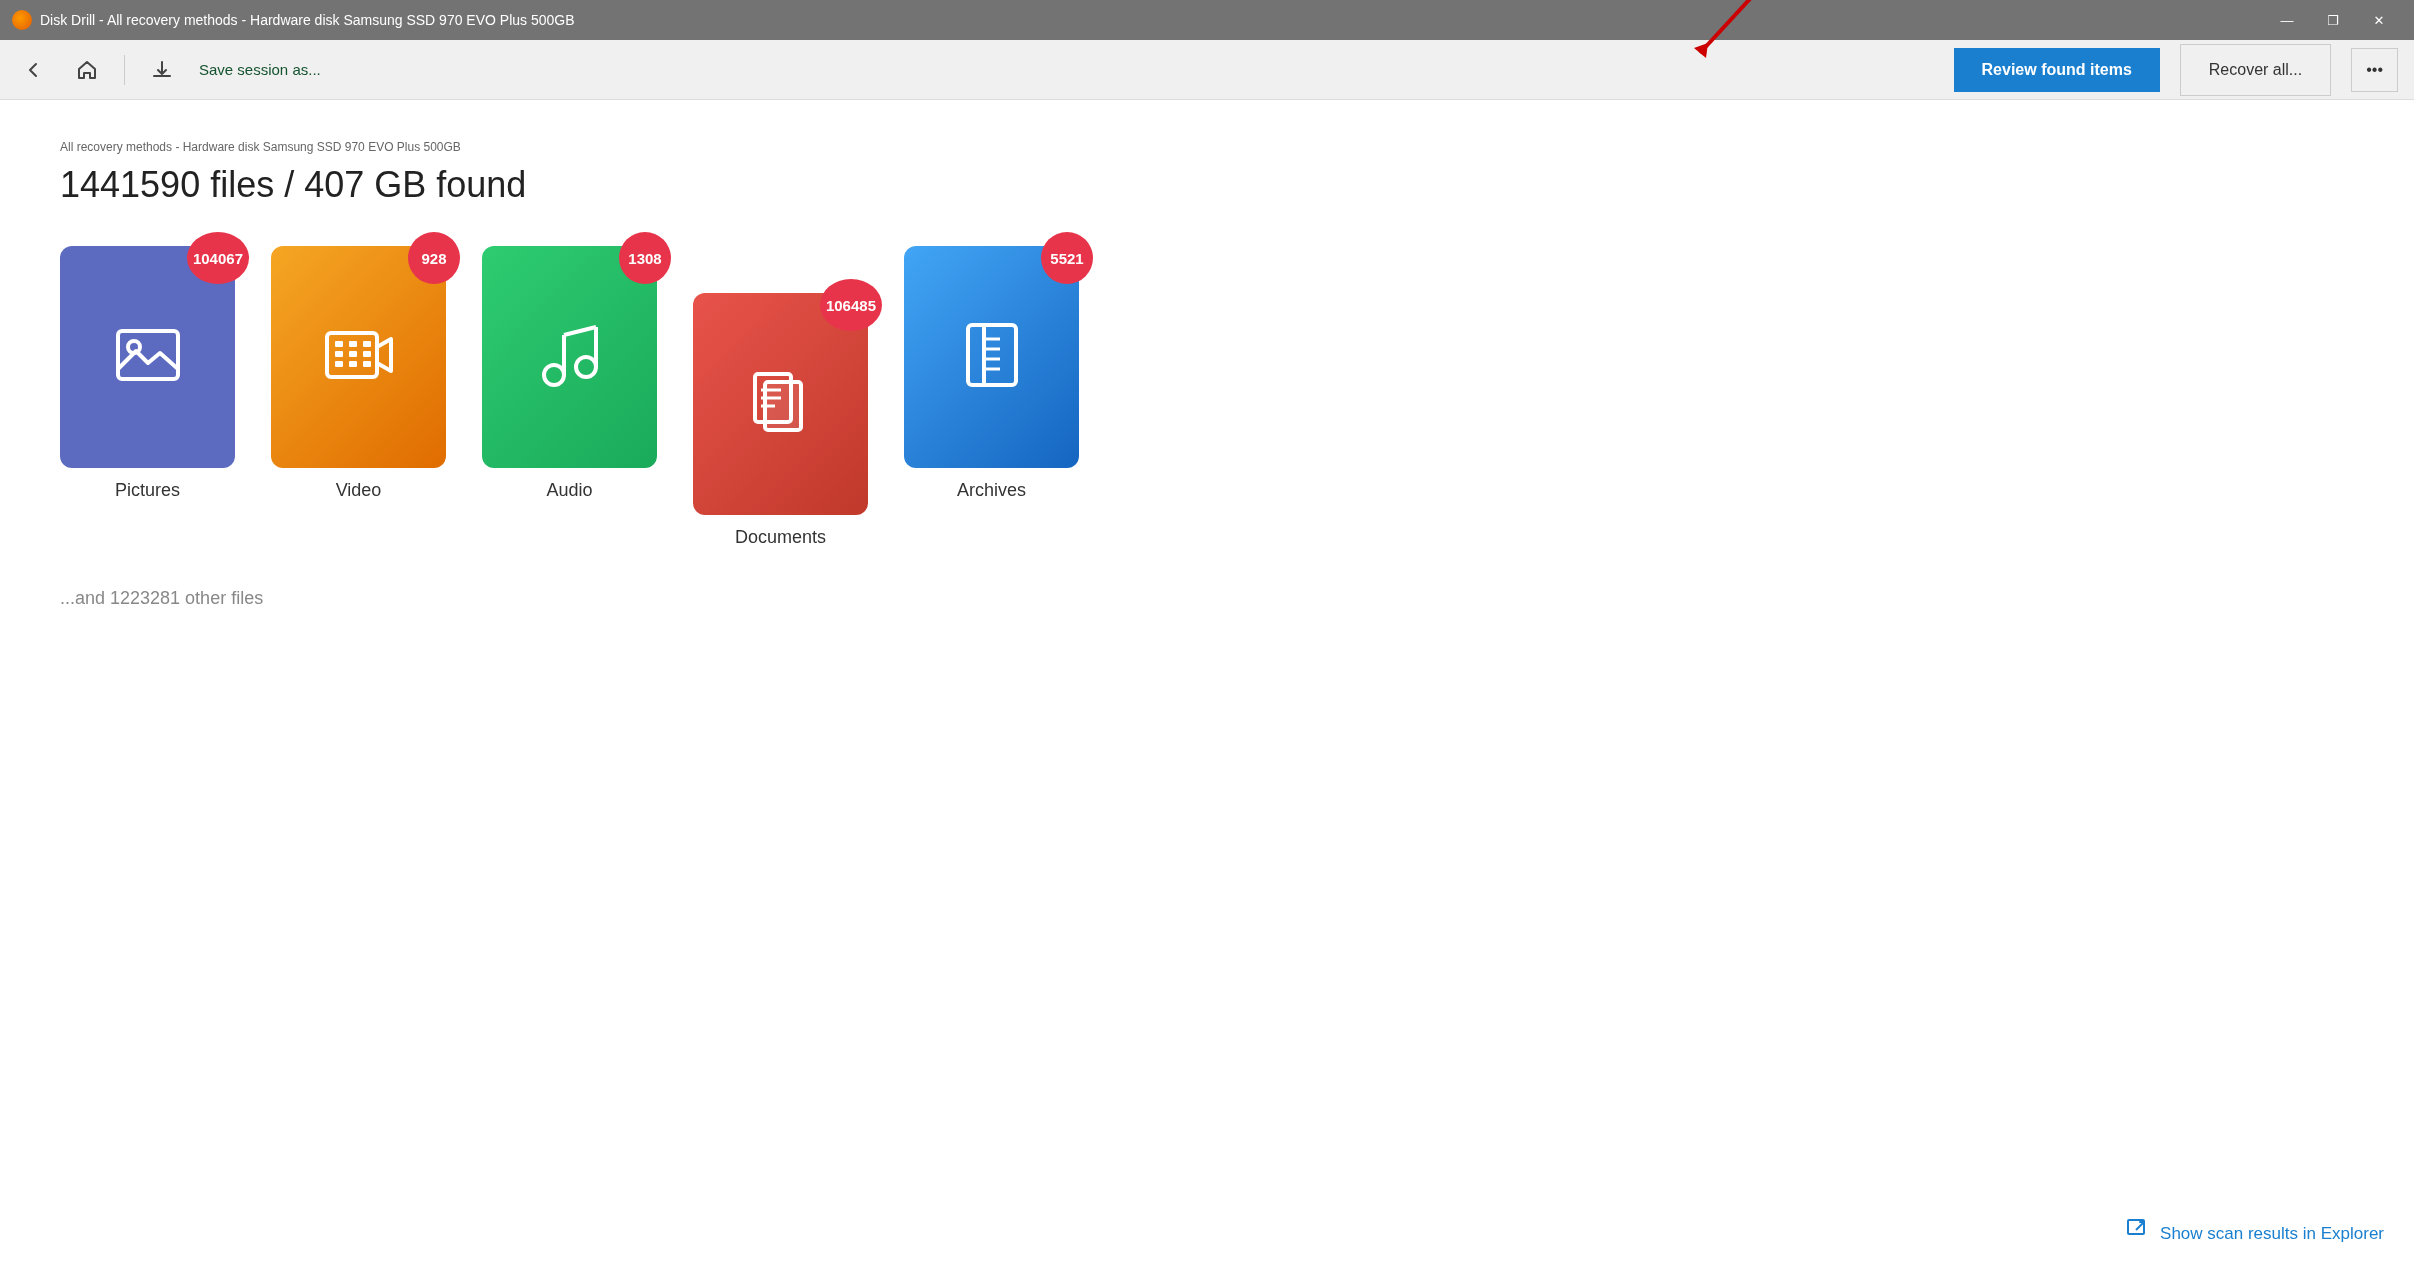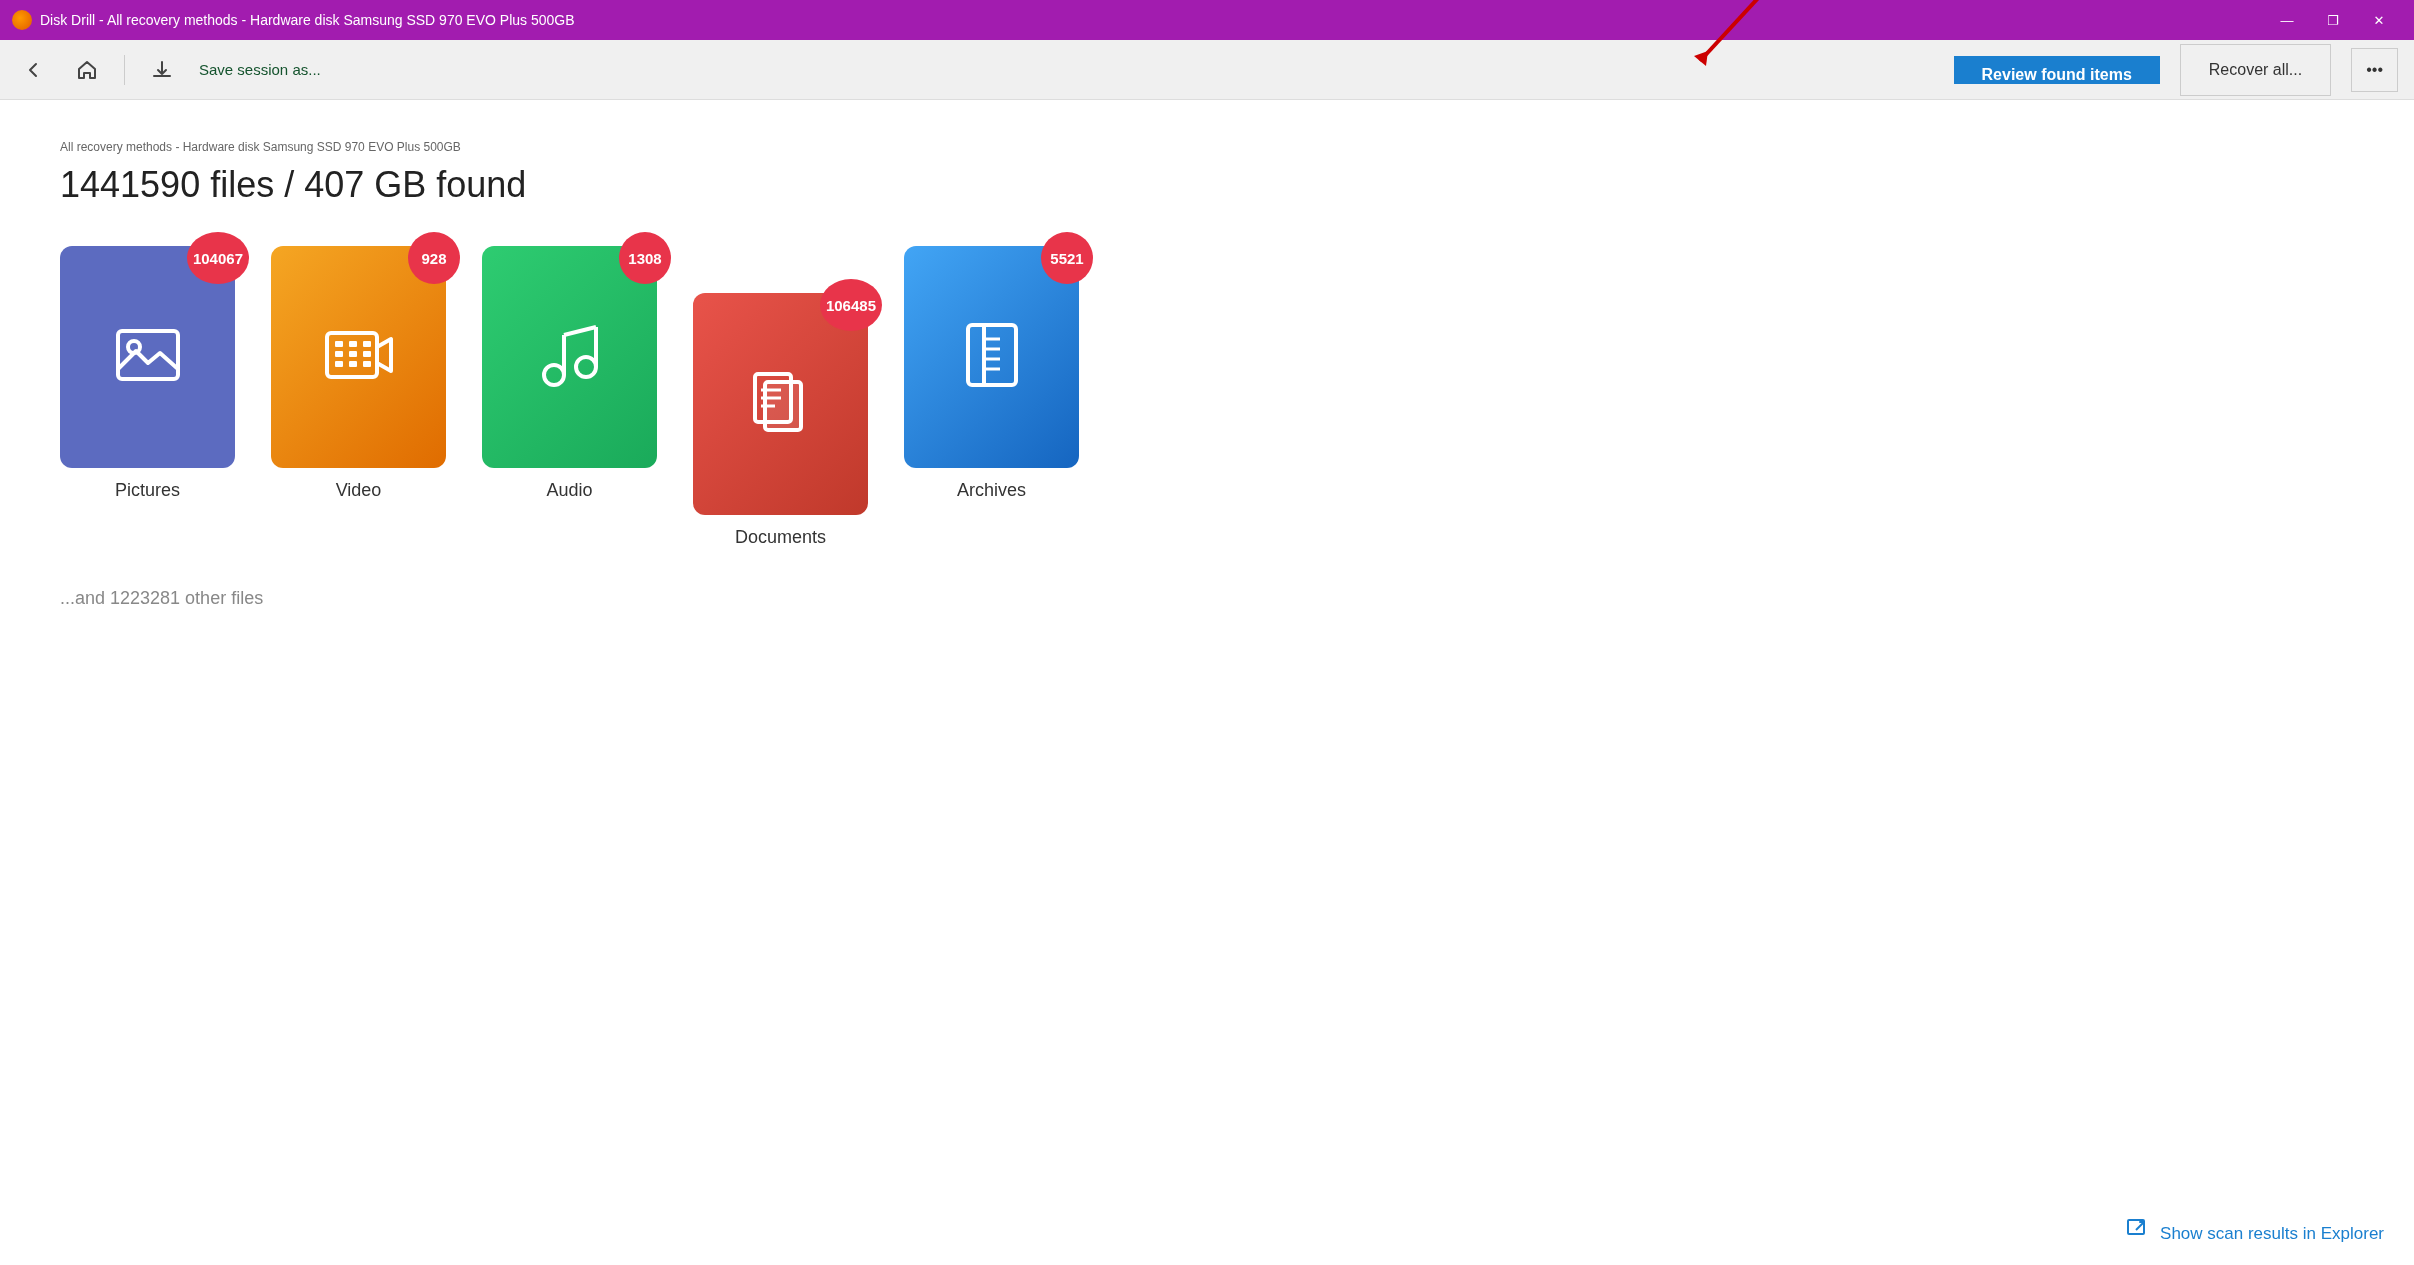--- a/index.html
+++ b/index.html
@@ -1,20 +1,20 @@
 <!DOCTYPE html>
 <html><head>
   <meta charset="utf-8">
   <style>
     * { margin: 0; padding: 0; box-sizing: border-box; }
     body { font-family: 'Segoe UI', sans-serif; background: #fff; width: 2414px; height: 1265px; overflow: hidden; }
 
     
     .title-bar {
-      background: #a21caf;
+      background: #737373;
       height: 40px;
       display: flex;
       align-items: center;
       padding: 0 12px;
       color: white;
       font-size: 14px;
       gap: 8px;
     }
     .title-bar-icon {
       width: 20px; height: 20px;
@@ -55,21 +55,21 @@
     }
     .toolbar-spacer { flex: 1; }
     .review-btn {
       background: #1a7fcf;
       color: white;
       border: none;
       padding: 10px 28px;
       font-size: 16px;
       font-weight: 600;
       cursor: pointer;
-      height: 28px;
+      height: 44px;
     }
     .recover-btn {
       background: #f0f0f0;
       color: #333;
       border: 1px solid #ccc;
       padding: 10px 28px;
       font-size: 16px;
       cursor: pointer;
       height: 52px;
     }

